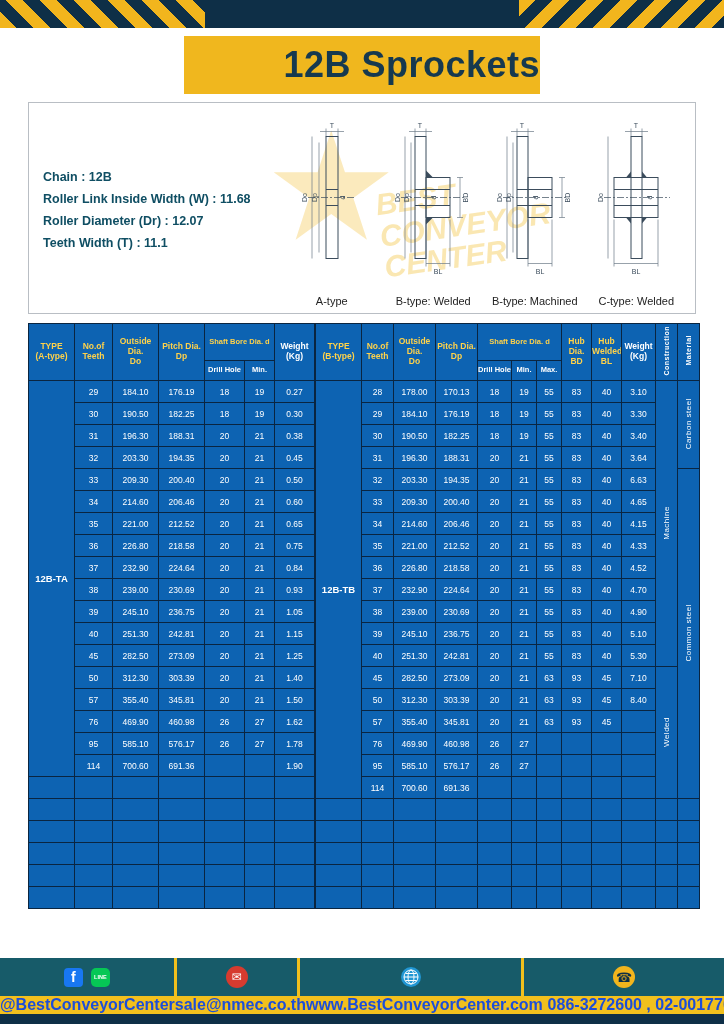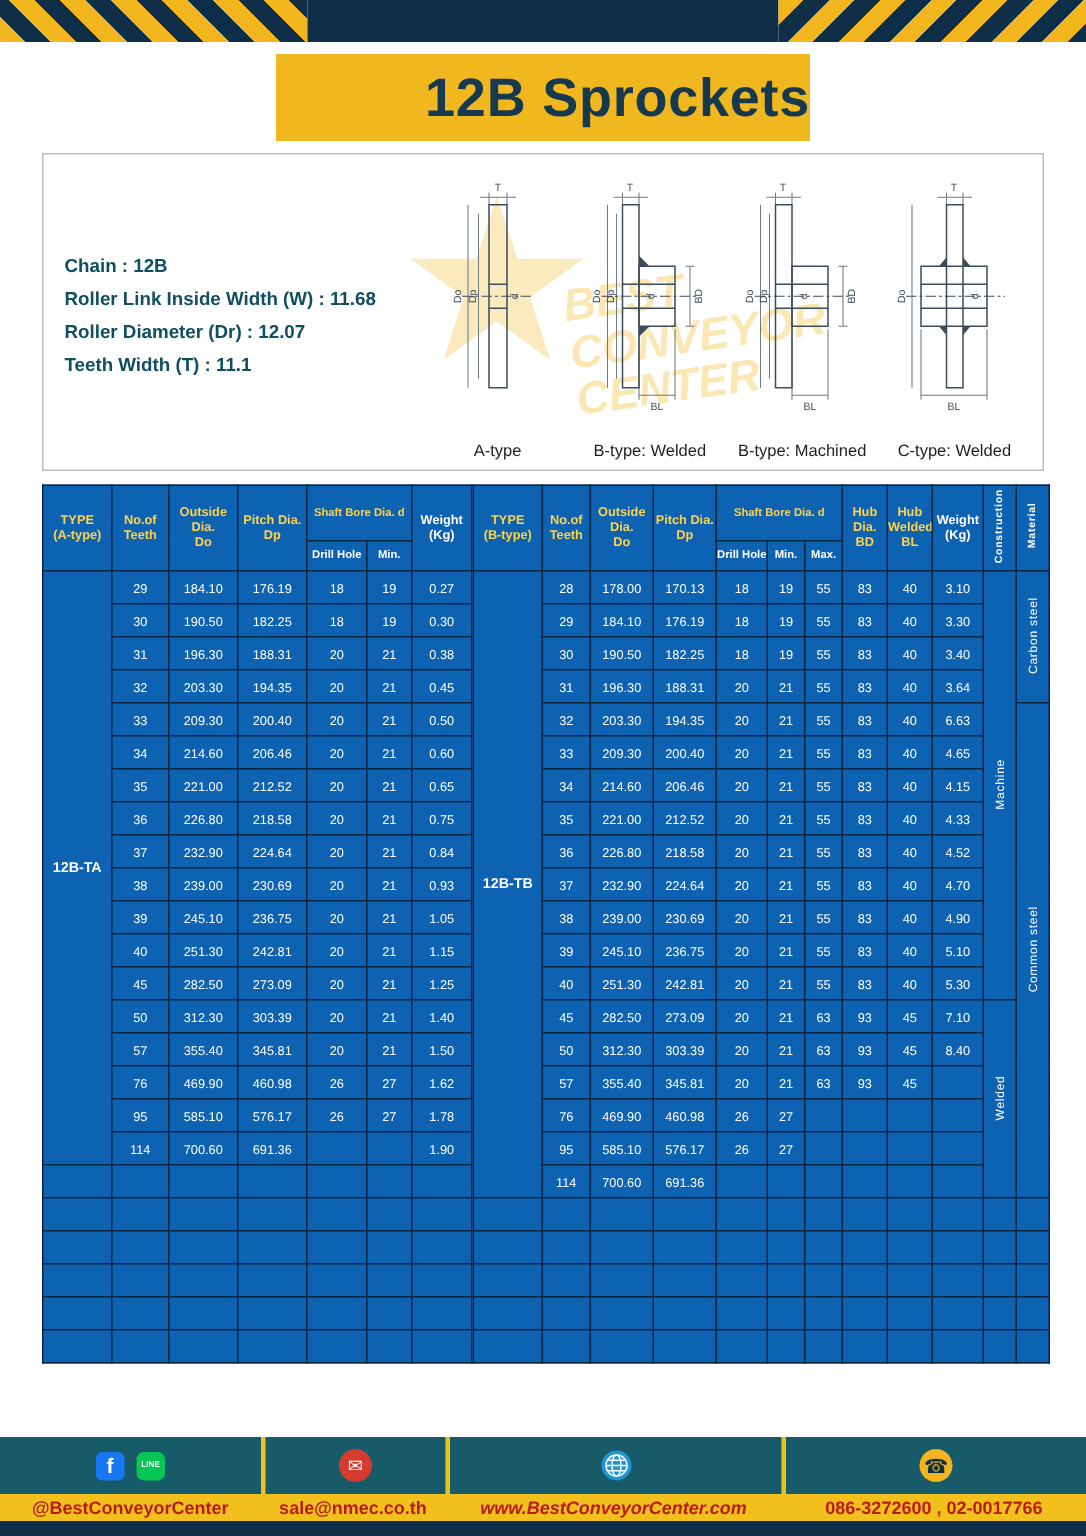--- a/index.html
+++ b/index.html
@@ -50,24 +50,24 @@
   td.type-cell { font-size:9.5px; font-weight:bold; }
   .vert-span { writing-mode:vertical-rl; transform:rotate(180deg); display:inline-block;
                font-size:8px; letter-spacing:.5px; line-height:1; }
   th .vert-span { font-size:7px; font-weight:bold; }
 
   
   .footer { position:absolute; left:0; bottom:0; width:724px; }
   .footer-icons { height:38px; background:#175b69; display:flex; align-items:stretch; }
   .f-seg { display:flex; align-items:center; justify-content:center; gap:8px; }
   .footer-icons .f-seg + .f-seg { border-left:3px solid #f2c01d; }
-  .w1 { flex:0 0 24%; } .w2 { flex:0 0 17%; } .w3 { flex:0 0 31%;font-style:italic; } .w4 { flex:0 0 28%; }
+  .w1 { flex:0 0 24%; } .w2 { flex:0 0 17%; } .w3 { flex:0 0 31%; } .w4 { flex:0 0 28%; }
   .footer-strip { height:18px; background:#f2c01d; display:flex; }
   .strip-seg { display:flex; align-items:center; justify-content:center;
-               font-size:12px; font-weight:bold; color:#b91c1c; }
+               font-size:16px; font-weight:bold; color:#1d4ed8; }
   .footer-base { height:10px; background:#0e2f47; }
   .icon-fb { width:19px; height:19px; border-radius:4px; background:#1877f2; color:#fff;
              font-weight:bold; font-size:14px; display:flex; align-items:center; justify-content:center; }
   .icon-line { width:19px; height:19px; border-radius:5px; background:#06c755; color:#fff;
              font-weight:bold; font-size:5.5px; display:flex; align-items:center; justify-content:center; }
   .icon-mail { width:22px; height:22px; border-radius:50%; background:#d63b2f; color:#fff;
              font-size:12px; display:flex; align-items:center; justify-content:center; }
   .icon-phone { width:22px; height:22px; border-radius:50%; background:#f2b51d; color:#0e2f47;
              font-size:13px; display:flex; align-items:center; justify-content:center; }
   .icon-globe { width:22px; height:22px; display:block; }

